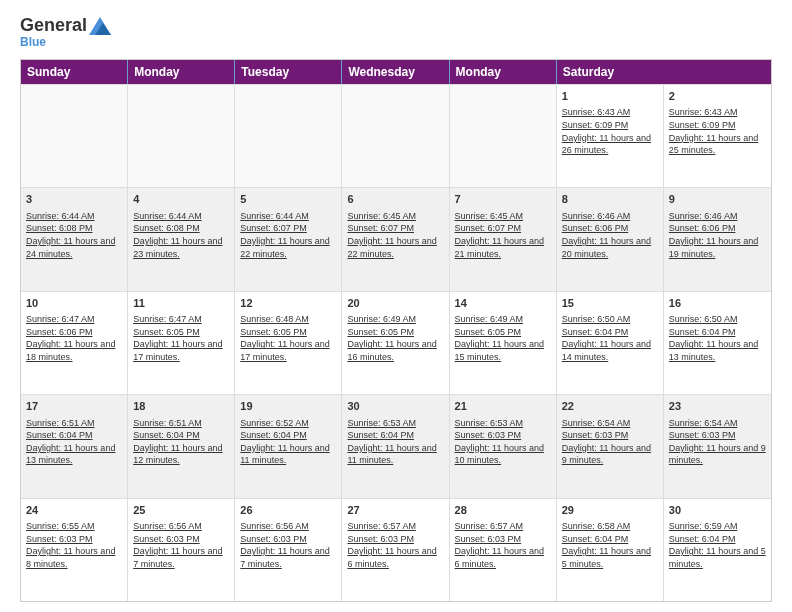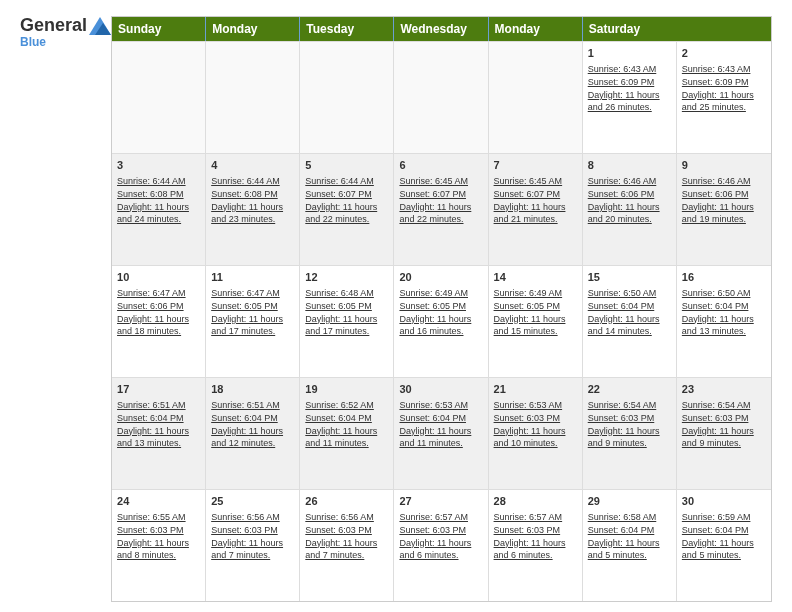--- a/index.html
+++ b/index.html
@@ -8,21 +8,21 @@
       height: 612px;
       font-family: Arial, sans-serif;
       background: #fff;
       overflow: hidden;
     }
     .page {
       width: 792px;
       height: 612px;
       padding: 16px 20px 10px 20px;
       display: flex;
-      flex-direction: row;
+      flex-direction: column;
     }
     .header {
       display: flex;
       justify-content: space-between;
       align-items: flex-start;
       margin-bottom: 10px;
     }
     .logo {
       display: flex;
       align-items: center;
@@ -41,21 +41,21 @@
     }
     .calendar {
       flex: 1;
       display: flex;
       flex-direction: column;
       border: 1px solid #ccc;
     }
     .cal-header {
       display: grid;
       grid-template-columns: repeat(7, 1fr);
-      background: #4d7c0f;
+      background: #701a75;
     }
     .cal-header-cell {
       color: #fff;
       font-size: 12px;
       font-weight: bold;
       padding: 5px 6px;
       text-align: left;
       border-right: 1px solid #6a9fd1;
     }
     .cal-header-cell:last-child {

